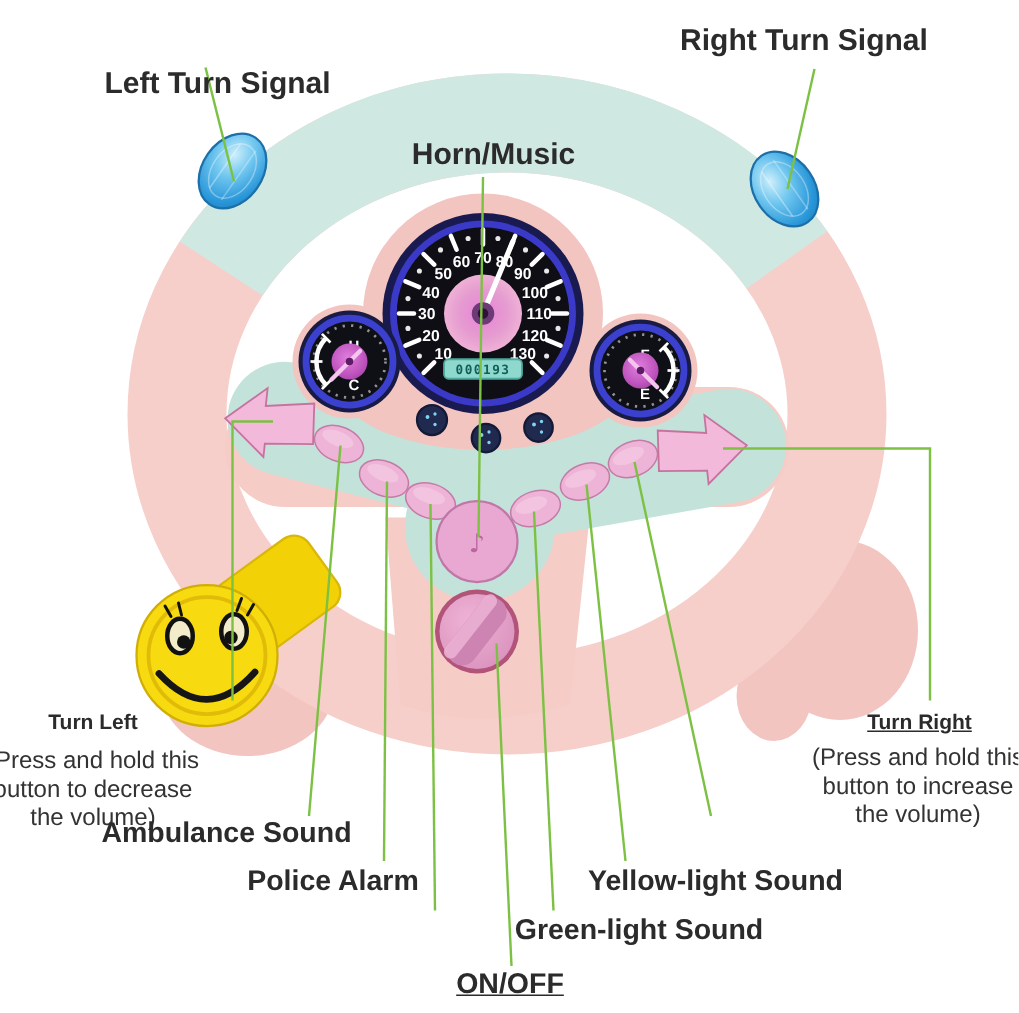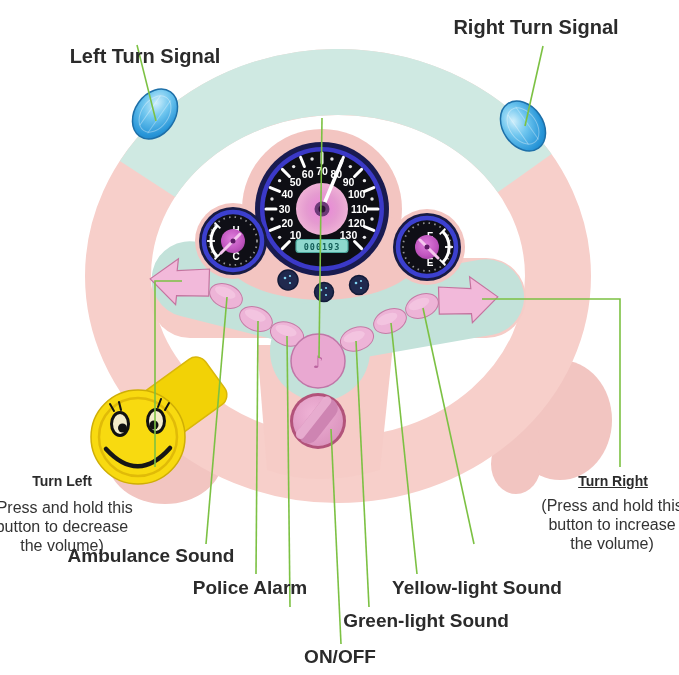--- a/index.html
+++ b/index.html
@@ -259,26 +259,27 @@
     <polyline points="287,336 290,607"></polyline>
     <polyline points="331,429 341,644"></polyline>
     <polyline points="356,341 369,607"></polyline>
     <polyline points="391,323 417,574"></polyline>
     <polyline points="423,308 474,544"></polyline>
   </g>
 </svg>
 
 <div class="lbl" style="left:145px;top:16px;margin-top:29px;">Left Turn Signal</div>
 <div class="lbl" style="left:536px;top:16px;">Right Turn Signal</div>
+<div class="lbl" style="left:329px;top:92px;">Horn/Music</div>
 
 <div class="lbl title" style="left:62px;top:473px;">Turn Left</div>
 <div class="desc" style="left:62px;top:498px;">(Press and hold this button to decrease the volume)</div>
 
 <div class="lbl title" style="left:613px;top:473px;text-decoration:underline;">Turn Right</div>
 <div class="desc" style="left:612px;top:496px;">(Press and hold this button to increase the volume)</div>
 
 <div class="lbl small" style="left:151px;top:545px;">Ambulance Sound</div>
-<div class="lbl small" style="left:222px;top:577px;margin-left:28px;">Police Alarm</div>
-<div class="lbl small" style="left:340px;top:646px;">ON/OFF</div>
+<div class="lbl small" style="left:222px;top:577px;">Police Alarm</div>
+<div class="lbl small" style="left:340px;top:646px;text-decoration:underline;">ON/OFF</div>
 <div class="lbl small" style="left:426px;top:610px;text-align:right;">Green-light Sound</div>
 <div class="lbl small" style="left:477px;top:577px;">Yellow-light Sound</div>
 
 </div>
 
 </body></html>

